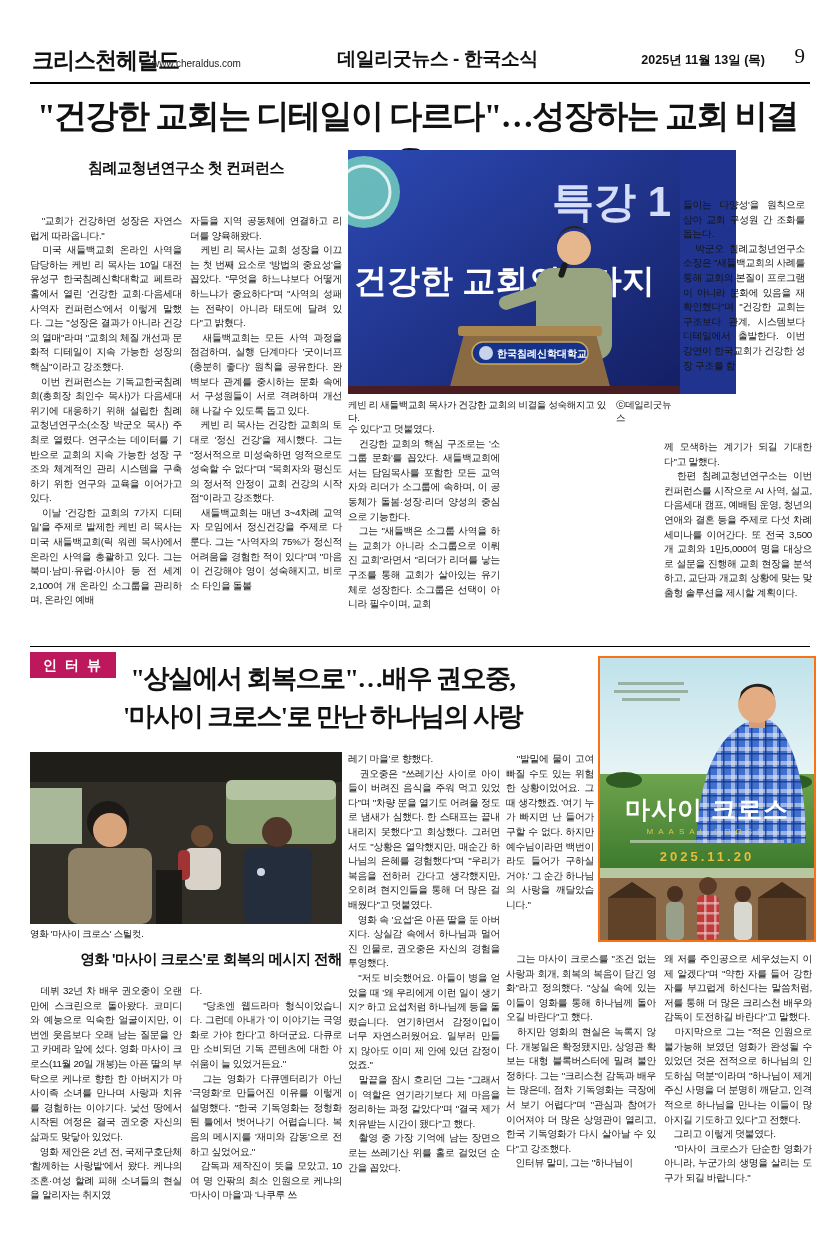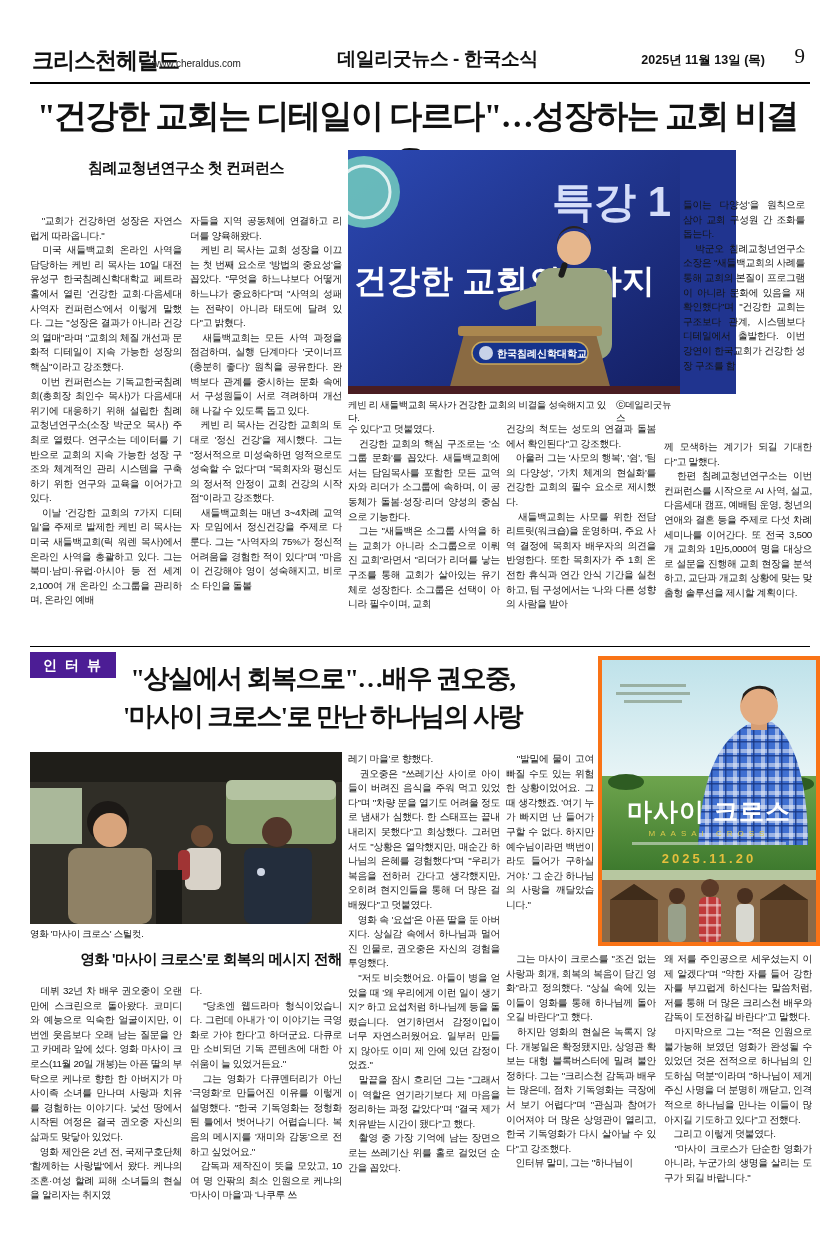--- a/index.html
+++ b/index.html
@@ -27,35 +27,35 @@
   .c3{left:348px;top:422px;width:152px;height:216px;}
   .c4{left:506px;top:422px;width:150px;height:216px;}
   .c5a{left:683px;top:152px;width:122px;height:288px;margin-top:46px;}
   .c5b{left:664px;top:440px;width:148px;height:198px;}
   
   .photo1{left:348px;top:150px;width:388px;height:244px;overflow:hidden;background:#20348f;}
   .caption-row{left:348px;top:399px;width:332px;display:flex;justify-content:space-between;
                font-size:9.5px;letter-spacing:-0.3px;color:#111;}
   
   .section-divider{left:30px;top:646px;width:780px;height:1px;background:#000;}
-  .interview-label{left:30px;top:652px;width:86px;height:26px;background:#4c1d95;color:#fff;
+  .interview-label{left:30px;top:652px;width:86px;height:26px;background:#be185d;color:#fff;
                    font-size:14px;font-weight:bold;text-align:center;line-height:26px;letter-spacing:2px;}
   .iheadline{left:45px;top:660px;width:555px;text-align:center;
              font-family:"Liberation Serif","DejaVu Serif",serif;font-weight:bold;
              font-size:26px;letter-spacing:-1.5px;line-height:38px;}
   .still{left:30px;top:752px;width:312px;height:172px;overflow:hidden;background:#2e2c26;}
   .still-caption{left:30px;top:928px;width:312px;font-size:9.5px;letter-spacing:-0.3px;}
   .subhead2{left:30px;top:950px;width:312px;text-align:right;font-size:14.5px;font-weight:bold;letter-spacing:-0.5px;}
   .ic1{left:30px;top:984px;width:152px;height:262px;}
   .ic2{left:190px;top:984px;width:152px;height:262px;}
   .ic3{left:348px;top:752px;width:152px;height:496px;}
   .ic4a{left:506px;top:752px;width:88px;height:196px;}
   .ic4b{left:506px;top:952px;width:150px;height:296px;}
   .ic5{left:664px;top:952px;width:148px;height:296px;}
-  .poster{left:598px;top:656px;width:214px;height:282px;overflow:hidden;border:4px solid #f97316;background:#d8ecef;}
+  .poster{left:598px;top:656px;width:214px;height:282px;overflow:hidden;border:2px solid #f97316;background:#d8ecef;}
   figure{margin:0;}
   svg text{font-family:"Liberation Sans","DejaVu Sans",sans-serif;}
 </style>
 </head>
 <body>
 
 <div class="page">
 
   <div class="abs masthead">크리스천헤럴드</div>
   <div class="abs website">www.cheraldus.com</div>
@@ -109,23 +109,20 @@
 　이번 컨퍼런스는 기독교한국침례회(총회장 최인수 목사)가 다음세대 위기에 대응하기 위해 설립한 침례교청년연구소(소장 박군오 목사) 주최로 열렸다. 연구소는 데이터를 기반으로 교회의 지속 가능한 성장 구조와 체계적인 관리 시스템을 구축하기 위한 연구와 교육을 이어가고 있다.
 　이날 '건강한 교회의 7가지 디테일'을 주제로 발제한 케빈 리 목사는 미국 새들백교회(릭 워렌 목사)에서 온라인 사역을 총괄하고 있다. 그는 북미·남미·유럽·아시아 등 전 세계 2,100여 개 온라인 소그룹을 관리하며, 온라인 예배</div>
   <div class="abs col c2">자들을 지역 공동체에 연결하고 리더를 양육해왔다.
 　케빈 리 목사는 교회 성장을 이끄는 첫 번째 요소로 '방법의 중요성'을 꼽았다. "무엇을 하느냐보다 어떻게 하느냐가 중요하다"며 "사역의 성패는 전략이 아니라 태도에 달려 있다"고 밝혔다.
 　새들백교회는 모든 사역 과정을 점검하며, 실행 단계마다 '굿이너프(충분히 좋다)' 원칙을 공유한다. 완벽보다 관계를 중시하는 문화 속에서 구성원들이 서로 격려하며 개선해 나갈 수 있도록 돕고 있다.
 　케빈 리 목사는 건강한 교회의 토대로 '정신 건강'을 제시했다. 그는 "정서적으로 미성숙하면 영적으로도 성숙할 수 없다"며 "목회자와 평신도의 정서적 안정이 교회 건강의 시작점"이라고 강조했다.
 　새들백교회는 매년 3~4차례 교역자 모임에서 정신건강을 주제로 다룬다. 그는 "사역자의 75%가 정신적 어려움을 경험한 적이 있다"며 "마음이 건강해야 영이 성숙해지고, 비로소 타인을 돌볼</div>
   <div class="abs col c3">수 있다"고 덧붙였다.
 　건강한 교회의 핵심 구조로는 '소그룹 문화'를 꼽았다. 새들백교회에서는 담임목사를 포함한 모든 교역자와 리더가 소그룹에 속하며, 이 공동체가 돌봄·성장·리더 양성의 중심으로 기능한다.
 　그는 "새들백은 소그룹 사역을 하는 교회가 아니라 소그룹으로 이뤄진 교회"라면서 "리더가 리더를 낳는 구조를 통해 교회가 살아있는 유기체로 성장한다. 소그룹은 선택이 아니라 필수이며, 교회</div>
-  <div class="abs col c4">건강의 척도는 성도의 연결과 돌봄에서 확인된다"고 강조했다.
-　아울러 그는 '사모의 행복', '쉼', '팀의 다양성', '가치 체계의 현실화'를 건강한 교회의 필수 요소로 제시했다.
-　새들백교회는 사모를 위한 전담 리트릿(워크숍)을 운영하며, 주요 사역 결정에 목회자 배우자의 의견을 반영한다. 또한 목회자가 주 1회 온전한 휴식과 연간 안식 기간을 실천하고, 팀 구성에서는 '나와 다른 성향의 사람을 받아</div>
   <div class="abs col c5a">들이는 다양성'을 원칙으로 삼아 교회 구성원 간 조화를 돕는다.
 　박군오 침례교청년연구소 소장은 "새들백교회의 사례를 통해 교회의 본질이 프로그램이 아니라 문화에 있음을 재확인했다"며 "건강한 교회는 구조보다 관계, 시스템보다 디테일에서 출발한다. 이번 강연이 한국교회가 건강한 성장 구조를 함</div>
   <div class="abs col c5b">께 모색하는 계기가 되길 기대한다"고 말했다.
 　한편 침례교청년연구소는 이번 컨퍼런스를 시작으로 AI 사역, 설교, 다음세대 캠프, 예배팀 운영, 청년의 연애와 결혼 등을 주제로 다섯 차례 세미나를 이어간다. 또 전국 3,500개 교회와 1만5,000여 명을 대상으로 설문을 진행해 교회 현장을 분석하고, 교단과 개교회 상황에 맞는 맞춤형 솔루션을 제시할 계획이다.</div>
 
   <div class="abs section-divider"></div>
   <div class="abs interview-label">인 터 뷰</div>
   <div class="abs iheadline">
     <div>"상실에서 회복으로"…배우 권오중,</div>
     <div>'마사이 크로스'로 만난 하나님의 사랑</div>

